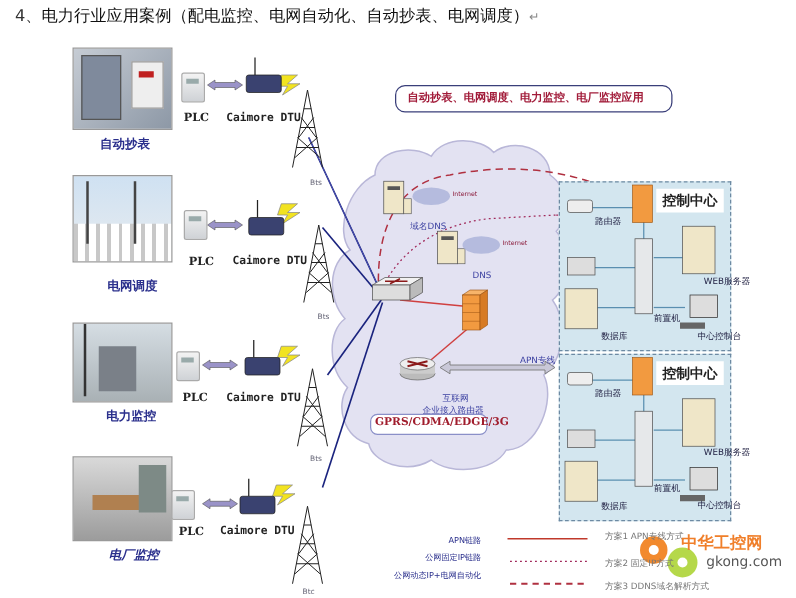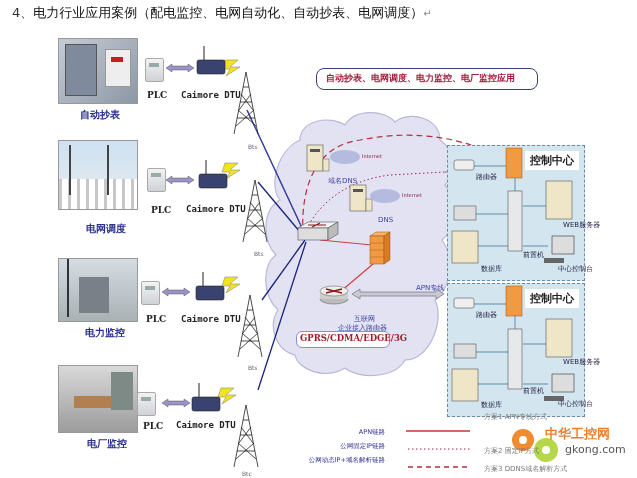--- a/index.html
+++ b/index.html
@@ -173,21 +173,21 @@
 <div class="photo" style="left:58px;top:258px;width:78px;height:62px;background:linear-gradient(#d5dde3,#a9b1b5);">
   <div style="position:absolute;left:20px;top:18px;width:30px;height:36px;background:#7a8088;"></div>
   <div style="position:absolute;left:8px;top:0;width:2px;height:58px;background:#333;"></div>
 </div>
 <div class="photo-label" style="left:85px;top:326px;">电力监控</div>
 
 <div class="photo" style="left:58px;top:365px;width:78px;height:66px;background:linear-gradient(#d9d9d9,#9c9c9c);">
   <div style="position:absolute;left:15px;top:30px;width:40px;height:12px;background:#b08050;"></div>
   <div style="position:absolute;left:52px;top:6px;width:22px;height:38px;background:#7d8a86;"></div>
 </div>
-<div class="photo-label" style="left:87px;top:437px;">电厂监控</div>
+<div class="photo-label" style="left:87px;top:437px;font-style:italic;">电厂监控</div>
 
 <div class="plc" style="left:145px;top:58px;"></div>
 <div class="plc" style="left:147px;top:168px;"></div>
 <div class="plc" style="left:141px;top:281px;"></div>
 <div class="plc" style="left:137px;top:392px;"></div>
 
 <div class="plc-label" style="left:147px;top:90px;">PLC</div>
 <div class="plc-label" style="left:151px;top:205px;">PLC</div>
 <div class="plc-label" style="left:146px;top:314px;">PLC</div>
 <div class="plc-label" style="left:143px;top:421px;">PLC</div>
@@ -265,20 +265,20 @@
 </div>
 <div class="cc-title" style="left:525px;top:289px;">控制中心</div>
 <div class="small-label" style="left:450px;top:310px;">路由器</div>
 <div class="small-label" style="left:537px;top:357px;">WEB服务器</div>
 <div class="small-label" style="left:497px;top:386px;">前置机</div>
 <div class="small-label" style="left:455px;top:400px;">数据库</div>
 <div class="small-label" style="left:532px;top:399px;">中心控制台</div>
 
 <div class="legend-label" style="right:252px;top:428px;text-align:center;">APN链路</div>
 <div class="legend-label" style="right:252px;top:442px;">公网固定IP链路</div>
-<div class="legend-label" style="right:252px;top:456px;">公网动态IP+域名解析链路</div>
-
-<div class="legend-desc" style="left:484px;top:412px;">方案1 APN专线方式</div>
+<div class="legend-label" style="right:252px;top:456px;">公网动态IP+电网自动化</div>
+
+<div class="legend-desc" style="left:484px;top:424px;">方案1 APN专线方式</div>
 <div class="legend-desc" style="left:484px;top:446px;">方案2 固定IP方式</div>
 <div class="legend-desc" style="left:484px;top:464px;">方案3 DDNS域名解析方式</div>
 
 <div id="watermark-cn" class="abs">中华工控网</div>
 <div id="watermark-en" class="abs">gkong.com</div>
 
 </body></html>

